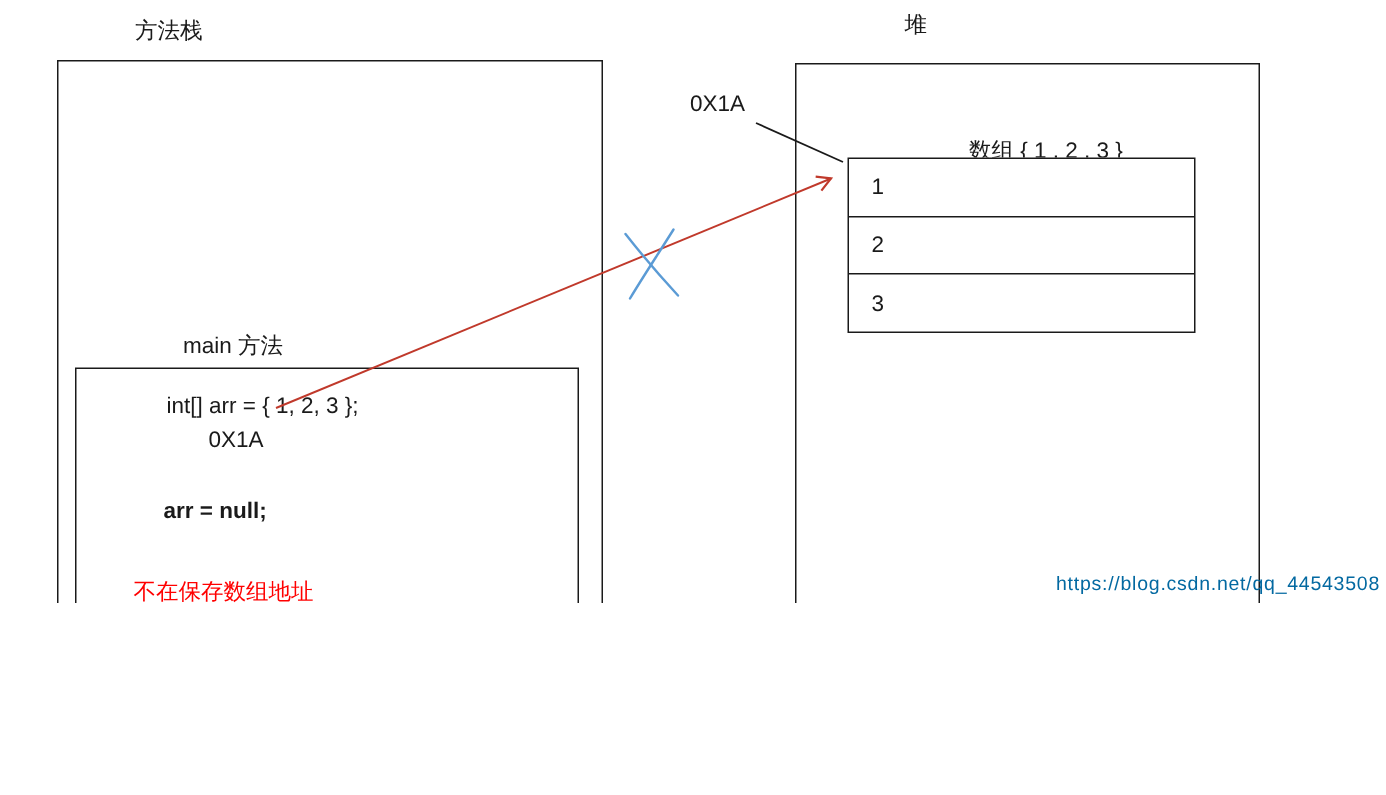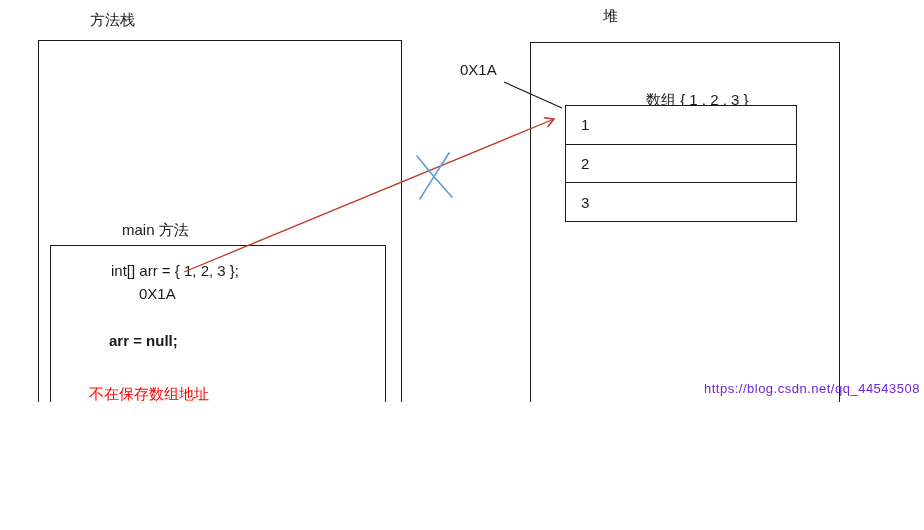--- a/index.html
+++ b/index.html
@@ -75,21 +75,21 @@
       top: 0;
       width: 924px;
       height: 530px;
       pointer-events: none;
     }
     .watermark {
       position: absolute;
       right: 4px;
       bottom: 6px;
       font-size: 13px;
-      color: #6d28d9;
+      color: #0369a1;
       letter-spacing: 0.5px;
     }
   </style>
 </head>
 <body>
 
 <div class="canvas">
 
   <div class="label stack-title">方法栈</div>
   <div class="outline stack-box"></div>

